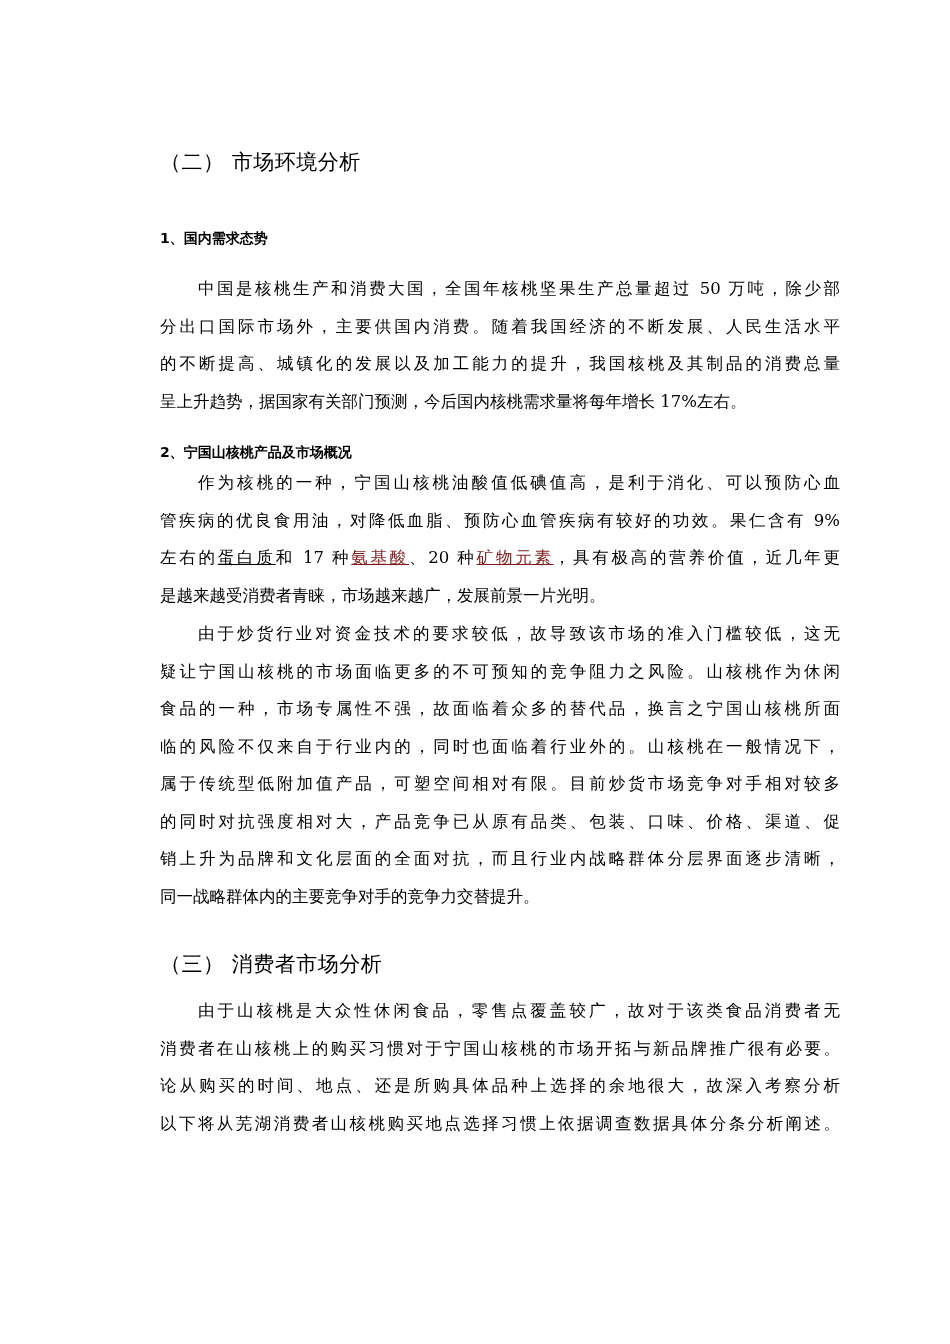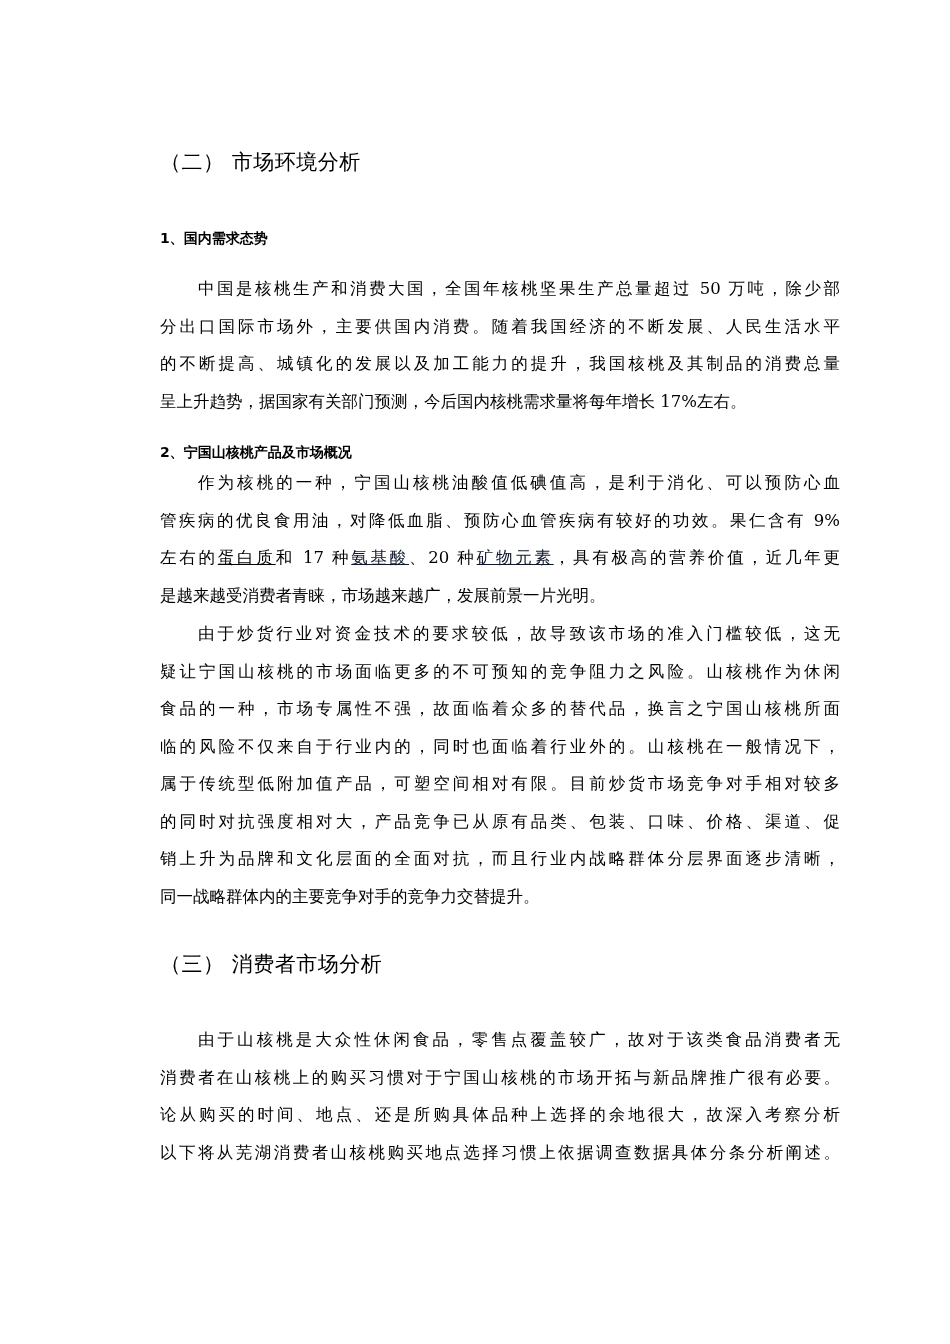--- a/index.html
+++ b/index.html
@@ -8,21 +8,21 @@
   .page { position: absolute; left: 0; top: 0; width: 950px; height: 1344px; }
   .h2 { position: absolute; left: 160px; font-family: "DejaVu Sans", sans-serif;
         font-size: 21px; letter-spacing: 0.5px; }
   .h3 { position: absolute; left: 160px; font-family: "DejaVu Sans", sans-serif;
         font-weight: bold; font-size: 14px; text-align: center; }
   .para { position: absolute; left: 160px; width: 680px; font-size: 16.5px; }
   .line { height: 37.5px; line-height: 37.5px; white-space: nowrap;
           text-align: justify; text-align-last: justify; }
   .line.last { text-align-last: left; }
   .line.indent { padding-left: 38px; }
-  .link { color: #0f172a; text-decoration: underline; }
+  .link { color: #7f1d1d; text-decoration: underline; }
   .ul { text-decoration: underline; color: #000; }
 </style>
 </head>
 <body>
 
 <div class="page">
 
   <div class="h2" style="top:148px;">（二） 市场环境分析</div>
 
   <div class="h3" style="top:230px;">1、国内需求态势</div>
@@ -49,20 +49,20 @@
     <div class="line">食品的一种，市场专属性不强，故面临着众多的替代品，换言之宁国山核桃所面</div>
     <div class="line">临的风险不仅来自于行业内的，同时也面临着行业外的。山核桃在一般情况下，</div>
     <div class="line">属于传统型低附加值产品，可塑空间相对有限。目前炒货市场竞争对手相对较多</div>
     <div class="line">的同时对抗强度相对大，产品竞争已从原有品类、包装、口味、价格、渠道、促</div>
     <div class="line">销上升为品牌和文化层面的全面对抗，而且行业内战略群体分层界面逐步清晰，</div>
     <div class="line last">同一战略群体内的主要竞争对手的竞争力交替提升。</div>
   </div>
 
   <div class="h2" style="top:950px;">（三） 消费者市场分析</div>
 
-  <div class="para" style="top:1021px;">
+  <div class="para" style="top:992px;">
     <div class="line indent">由于山核桃是大众性休闲食品，零售点覆盖较广，故对于该类食品消费者无</div>
     <div class="line">消费者在山核桃上的购买习惯对于宁国山核桃的市场开拓与新品牌推广很有必要。</div>
     <div class="line">论从购买的时间、地点、还是所购具体品种上选择的余地很大，故深入考察分析</div>
     <div class="line">以下将从芜湖消费者山核桃购买地点选择习惯上依据调查数据具体分条分析阐述。</div>
   </div>
 
 </div>
 
 </body></html>

